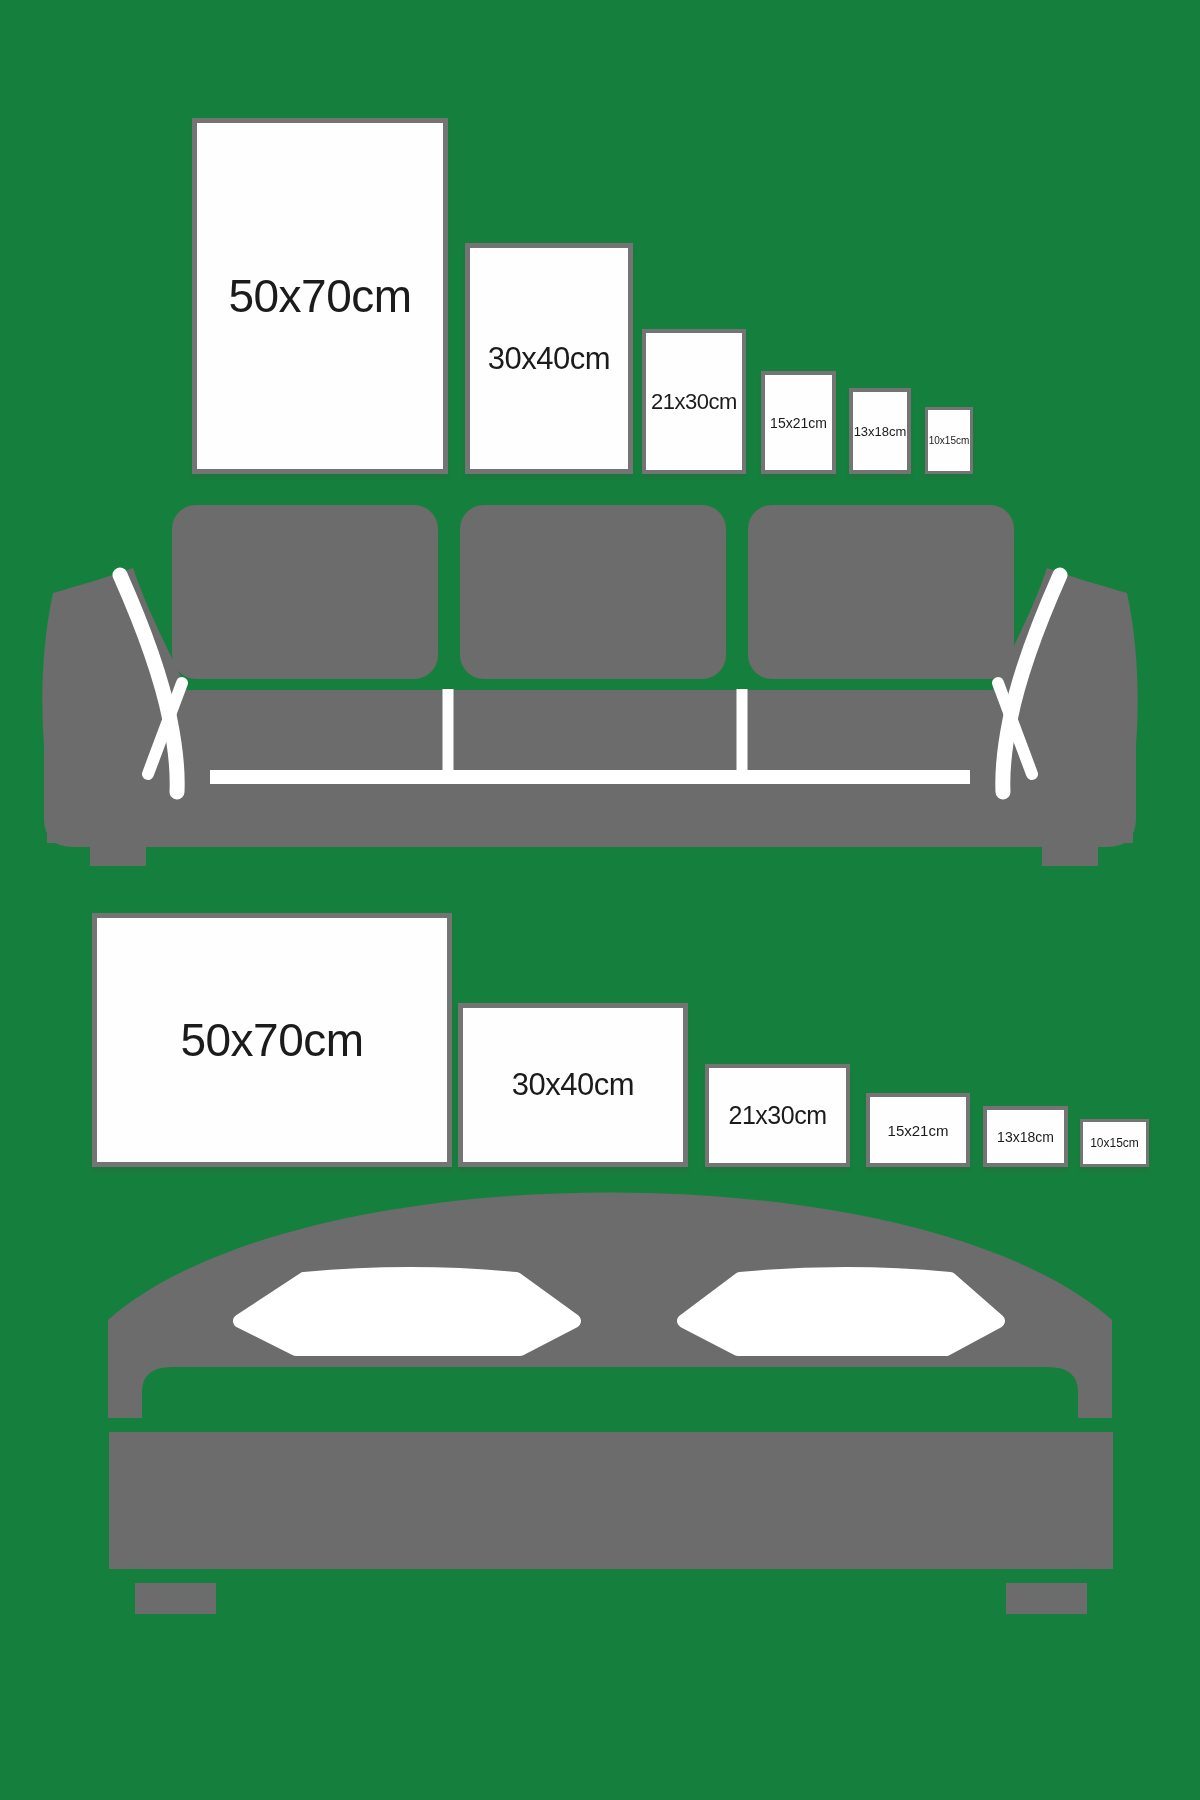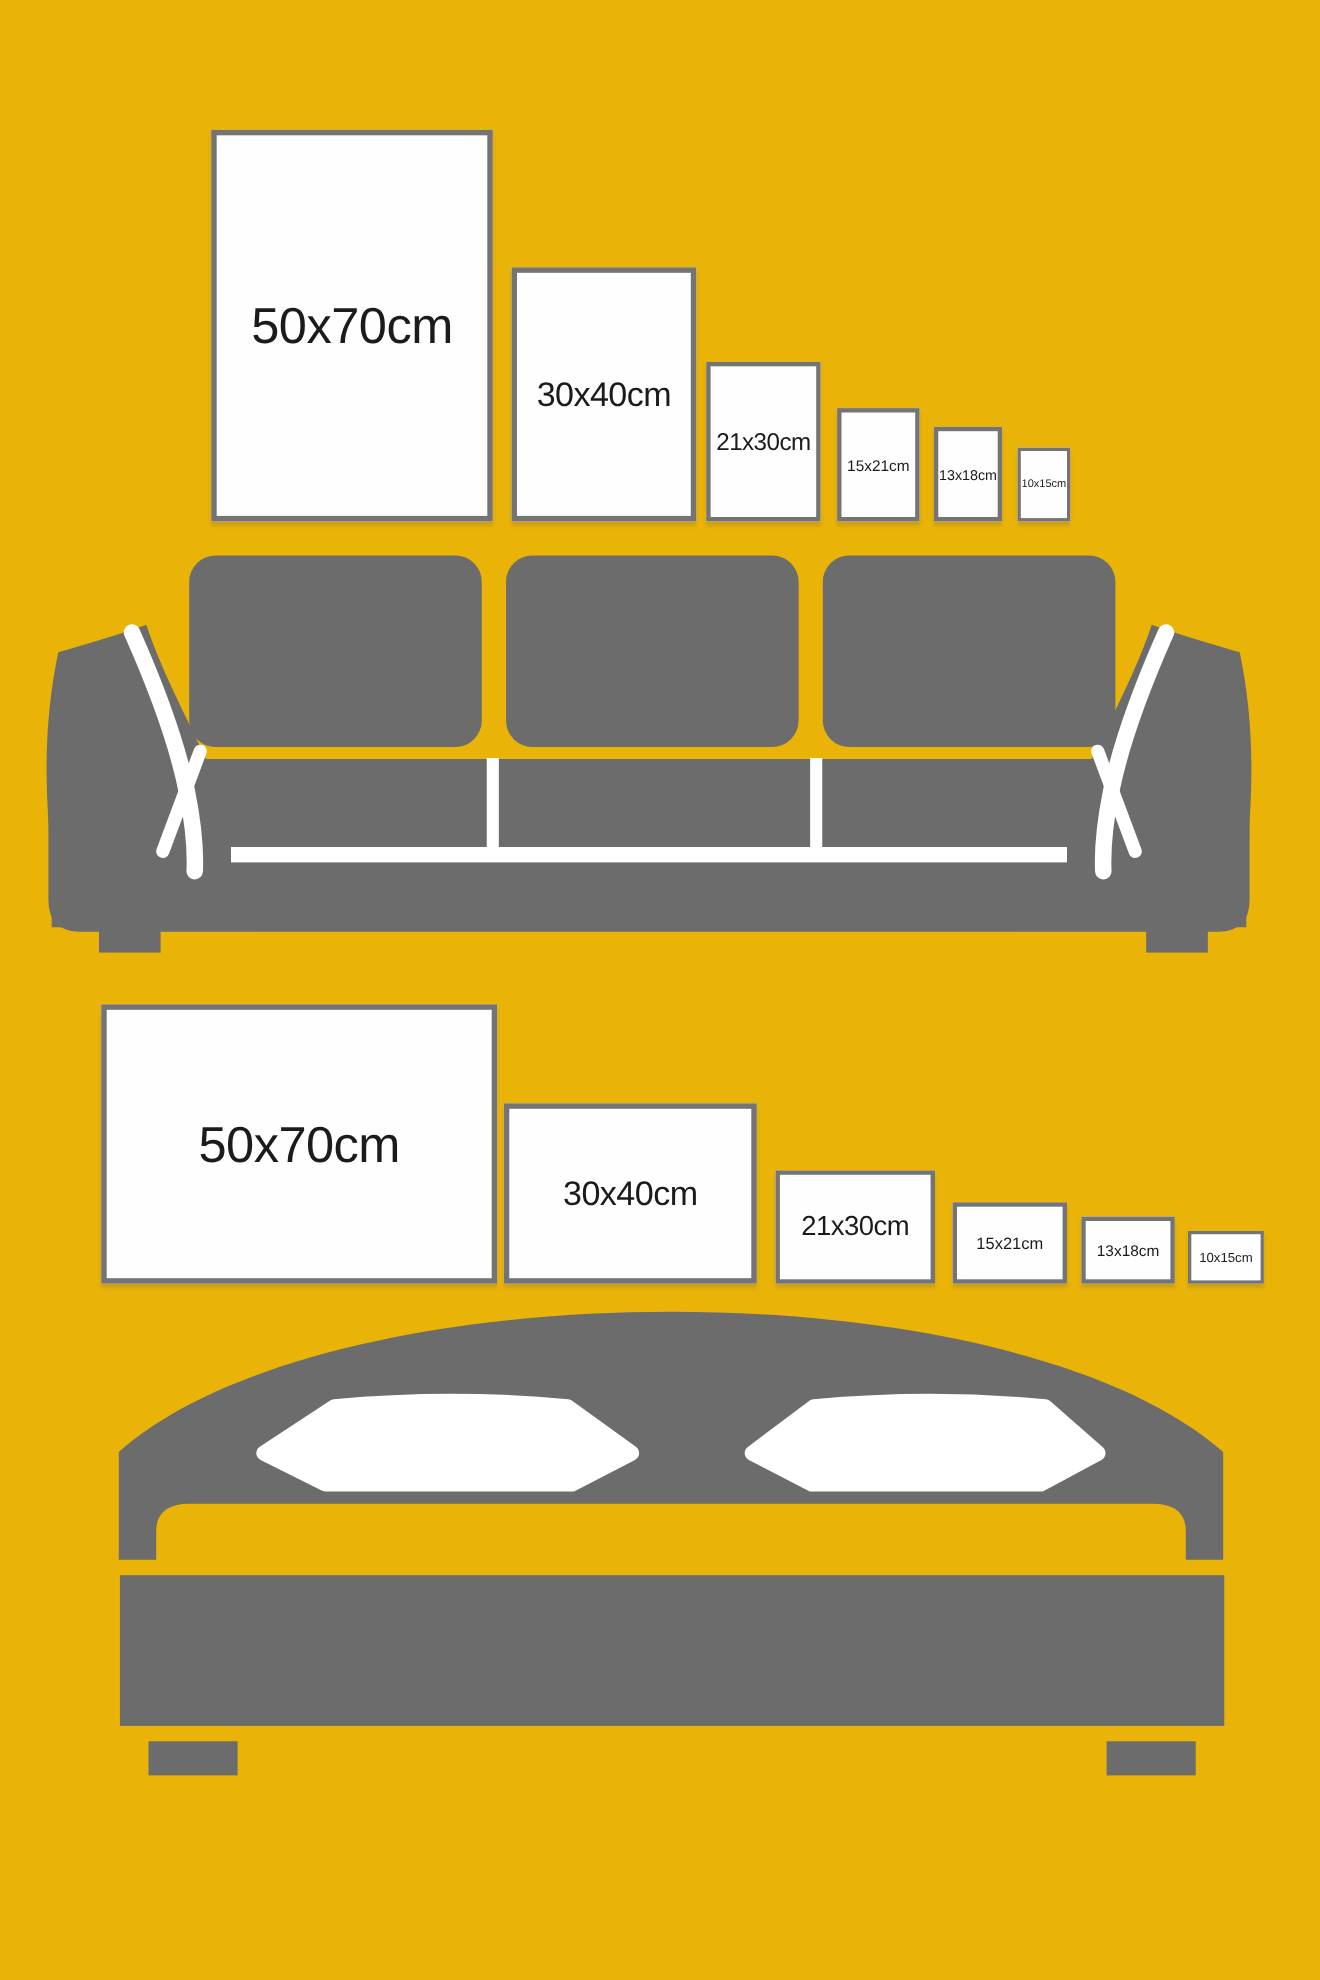--- a/index.html
+++ b/index.html
@@ -1,17 +1,17 @@
 <!DOCTYPE html>
 <html><head>
 <meta charset="utf-8">
 <style>
   html,body{margin:0;padding:0;background:#ffffff;}
   .canvas{
-    position:relative;width:1200px;height:1800px;background:#eab308;overflow:hidden;
+    position:relative;width:1200px;height:1800px;background:#15803d;overflow:hidden;
     font-family:"Liberation Sans",sans-serif;color:#1b1b1b;
   }
   
   .frame{
     position:absolute;box-sizing:border-box;background:#fefefe;
     border:5px solid #747474;
     box-shadow:0 4px 3px rgba(70,70,70,.18);
     display:flex;align-items:center;justify-content:center;
     white-space:nowrap;letter-spacing:-.5px;
   }

